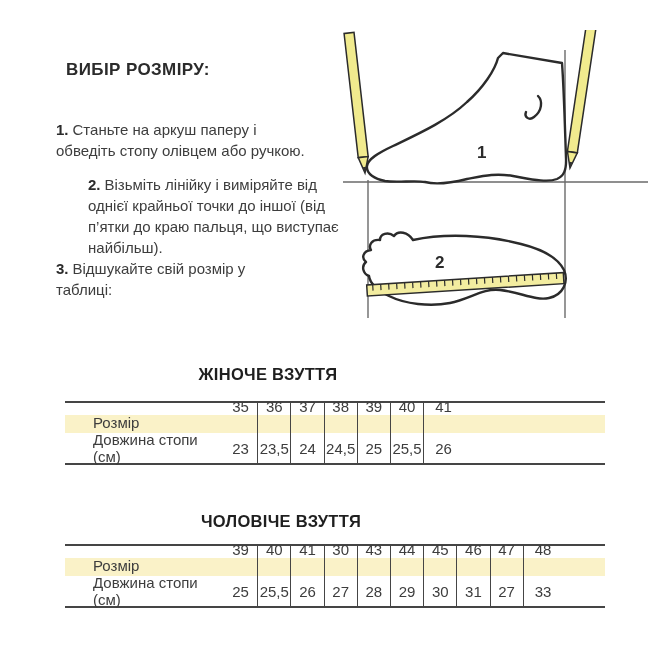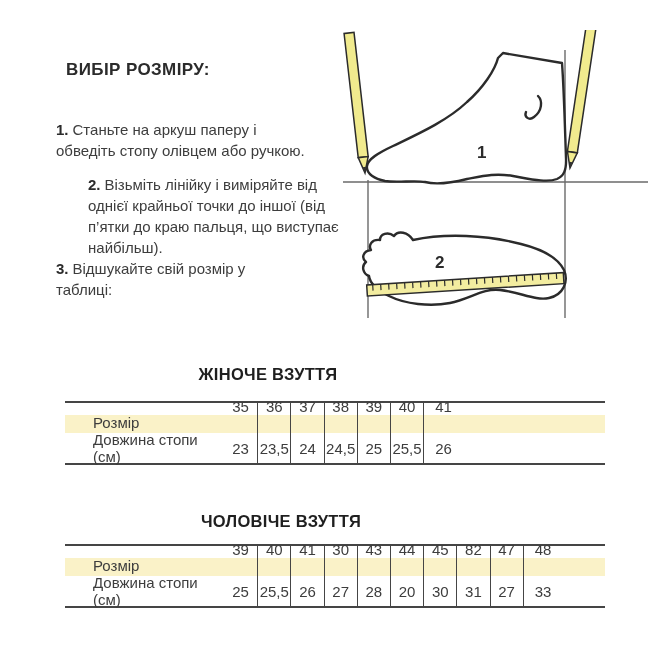--- a/index.html
+++ b/index.html
@@ -159,34 +159,34 @@
     <div class="trow trow1">
       <div class="tlabel">Розмір</div>
       <div style="display:flex;flex:1 1 auto;">
           <div class="tcell tcell-first">39</div>
           <div class="tcell">40</div>
           <div class="tcell">41</div>
           <div class="tcell">30</div>
           <div class="tcell">43</div>
           <div class="tcell">44</div>
           <div class="tcell">45</div>
-          <div class="tcell">82</div>
+          <div class="tcell">46</div>
           <div class="tcell">47</div>
           <div class="tcell tcell-last">48</div>
         </div>
     </div>
     <div class="trow trow2">
       <div class="tlabel">Довжина стопи (см)</div>
       <div style="display:flex;flex:1 1 auto;">
           <div class="tcell tcell-first">25</div>
           <div class="tcell">25,5</div>
           <div class="tcell">26</div>
           <div class="tcell">27</div>
           <div class="tcell">28</div>
-          <div class="tcell">20</div>
+          <div class="tcell">29</div>
           <div class="tcell">30</div>
           <div class="tcell">31</div>
           <div class="tcell">27</div>
           <div class="tcell tcell-last">33</div>
         </div>
     </div>
   </div>
 
 </div>
 

